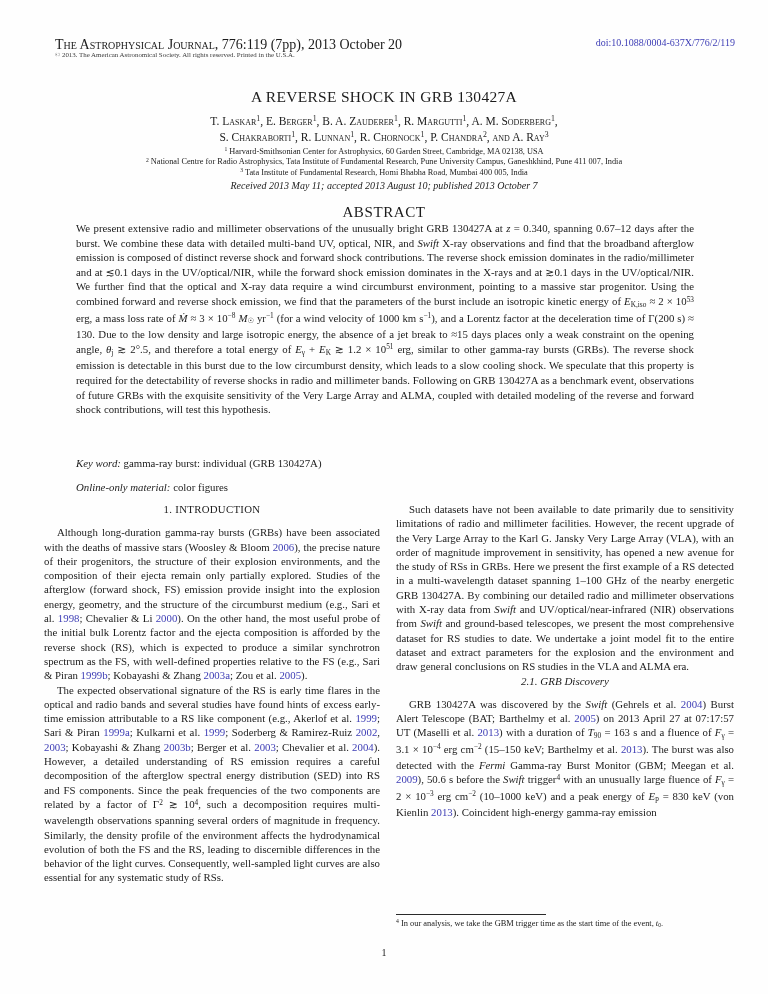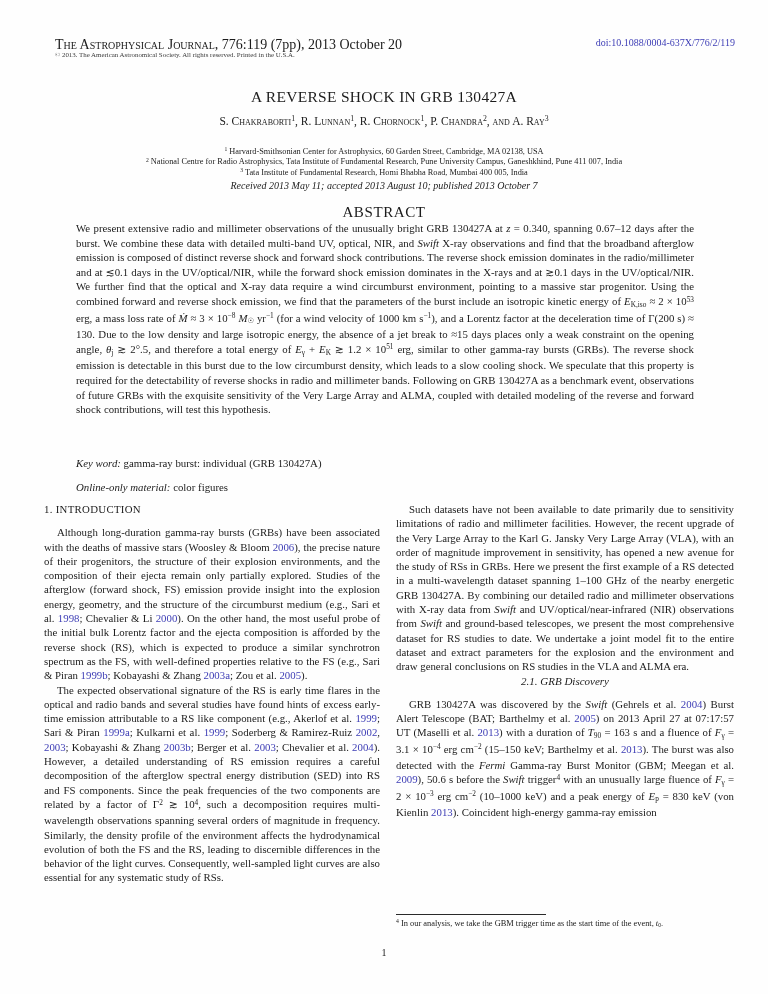--- a/index.html
+++ b/index.html
@@ -18,40 +18,41 @@
            font-variant:small-caps;font-size:11.5px;line-height:15px;}
   .affils{position:absolute;left:0;right:0;top:147px;text-align:center;font-size:8.3px;line-height:10.4px;}
   .received{position:absolute;left:0;right:0;top:180px;text-align:center;font-style:italic;font-size:10px;}
   .abstract-heading{position:absolute;left:0;right:0;top:204px;text-align:center;font-size:15px;letter-spacing:0.6px;}
   .abstract-body{position:absolute;left:76px;width:618px;top:221px;font-size:10.8px;line-height:14.6px;text-align:justify;}
   .keyword{position:absolute;left:76px;width:618px;top:457px;font-size:10.8px;}
   .online{position:absolute;left:76px;width:618px;top:481px;font-size:10.8px;}
   .col{font-size:10.8px;line-height:14.3px;text-align:justify;}
   .col-left{position:absolute;left:44px;width:336px;top:502px;}
   .col-right{position:absolute;left:396px;width:338px;top:502px;}
-  .section-heading{font-size:10.8px;letter-spacing:0.3px;margin:0 0 9px 0;}
+  .section-heading{text-align:center;font-size:10.8px;letter-spacing:0.3px;margin:0 0 9px 0;}
   .section-heading2{text-align:center;font-size:10.8px;letter-spacing:0.3px;margin:13px 0 7px 0;}
   .subsection-heading{text-align:center;font-style:italic;font-size:11px;margin:0 0 9px 0;}
   .para{margin:0;text-indent:13px;}
   .footnote-block{position:absolute;left:396px;width:338px;top:914px;font-size:8.4px;line-height:10.6px;text-align:justify;}
   .footnote-rule{width:150px;border:none;border-top:1px solid #2a2a2a;margin:0 0 4px 0;}
   .page-num{position:absolute;left:0;right:0;top:947px;text-align:center;font-size:10px;}
 </style>
 </head>
 <body>
 
 <div id="page">
 
   <div class="header-journal"><span class="sc">The Astrophysical Journal</span><span>, 776:119 (7pp), 2013 October 20</span></div>
   <div class="header-doi">doi:10.1088/0004-637X/776/2/119</div>
   <div class="header-copy">© 2013. The American Astronomical Society. All rights reserved. Printed in the U.S.A.</div>
 
   <div class="title">A REVERSE SHOCK IN GRB 130427A</div>
 
   <div class="authors">
+    <div><span>T. Laskar</span><span class="sup">1</span><span>, E. Berger</span><span class="sup">1</span><span>, B. A. Zauderer</span><span class="sup">1</span><span>, R. Margutti</span><span class="sup">1</span><span>, A. M. Soderberg</span><span class="sup">1</span><span>,</span></div>
     <div><span>S. Chakraborti</span><span class="sup">1</span><span>, R. Lunnan</span><span class="sup">1</span><span>, R. Chornock</span><span class="sup">1</span><span>, P. Chandra</span><span class="sup">2</span><span>, and A. Ray</span><span class="sup">3</span></div>
   </div>
 
   <div class="affils">
     <div><span class="sup">1</span><span> Harvard-Smithsonian Center for Astrophysics, 60 Garden Street, Cambridge, MA 02138, USA</span></div>
     <div><span class="sup">2</span><span> National Centre for Radio Astrophysics, Tata Institute of Fundamental Research, Pune University Campus, Ganeshkhind, Pune 411 007, India</span></div>
     <div><span class="sup">3</span><span> Tata Institute of Fundamental Research, Homi Bhabha Road, Mumbai 400 005, India</span></div>
   </div>
 
   <div class="received">Received 2013 May 11; accepted 2013 August 10; published 2013 October 7</div>

